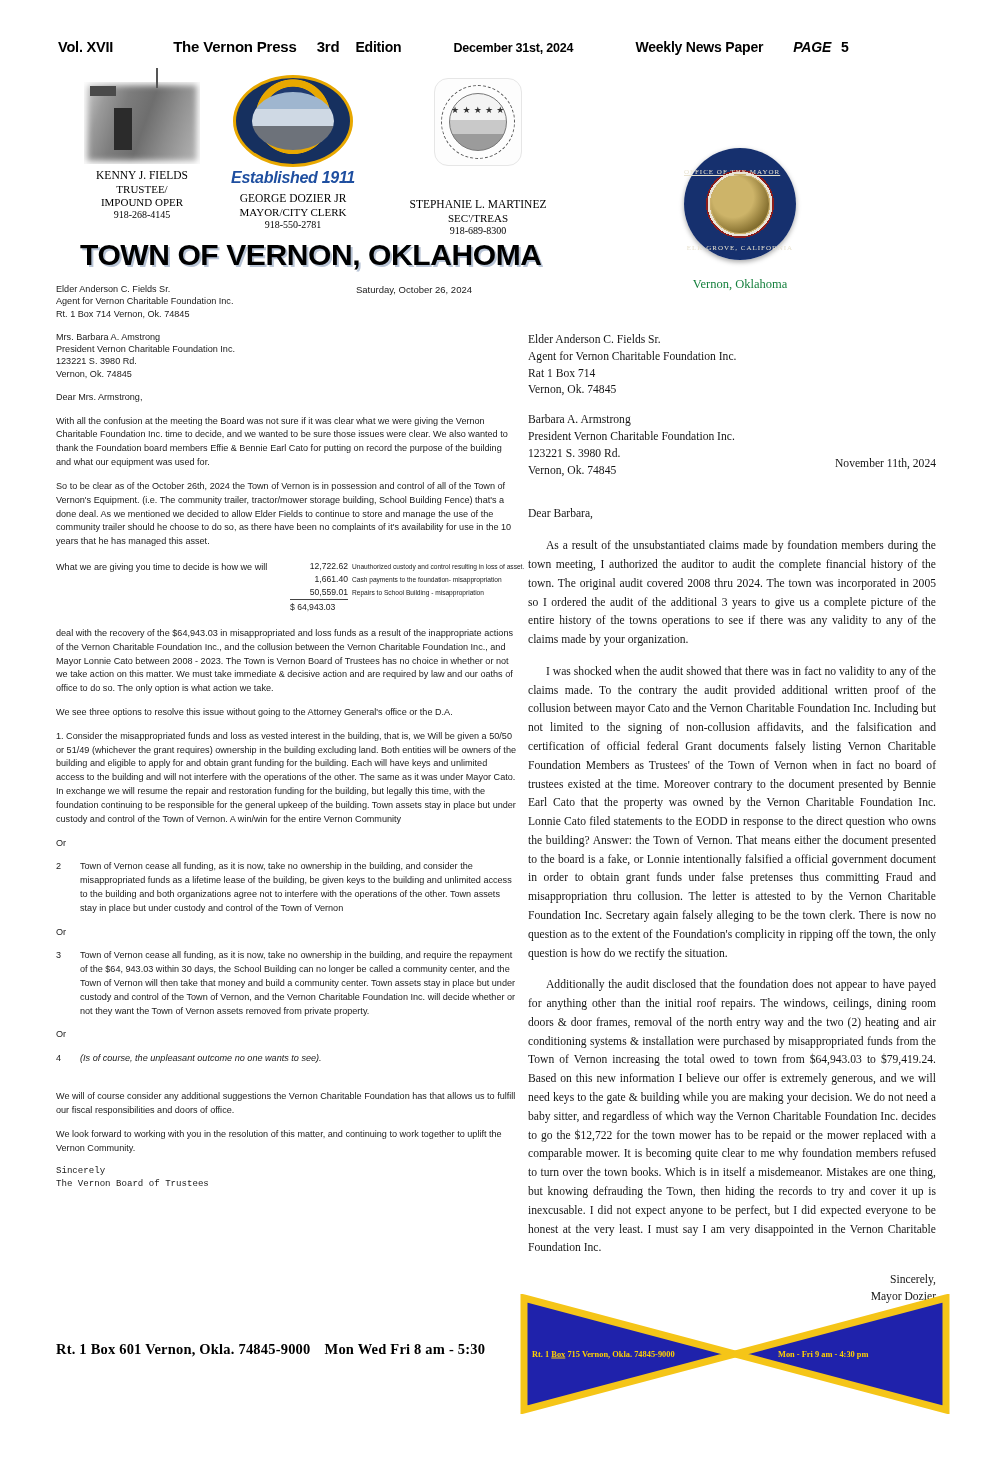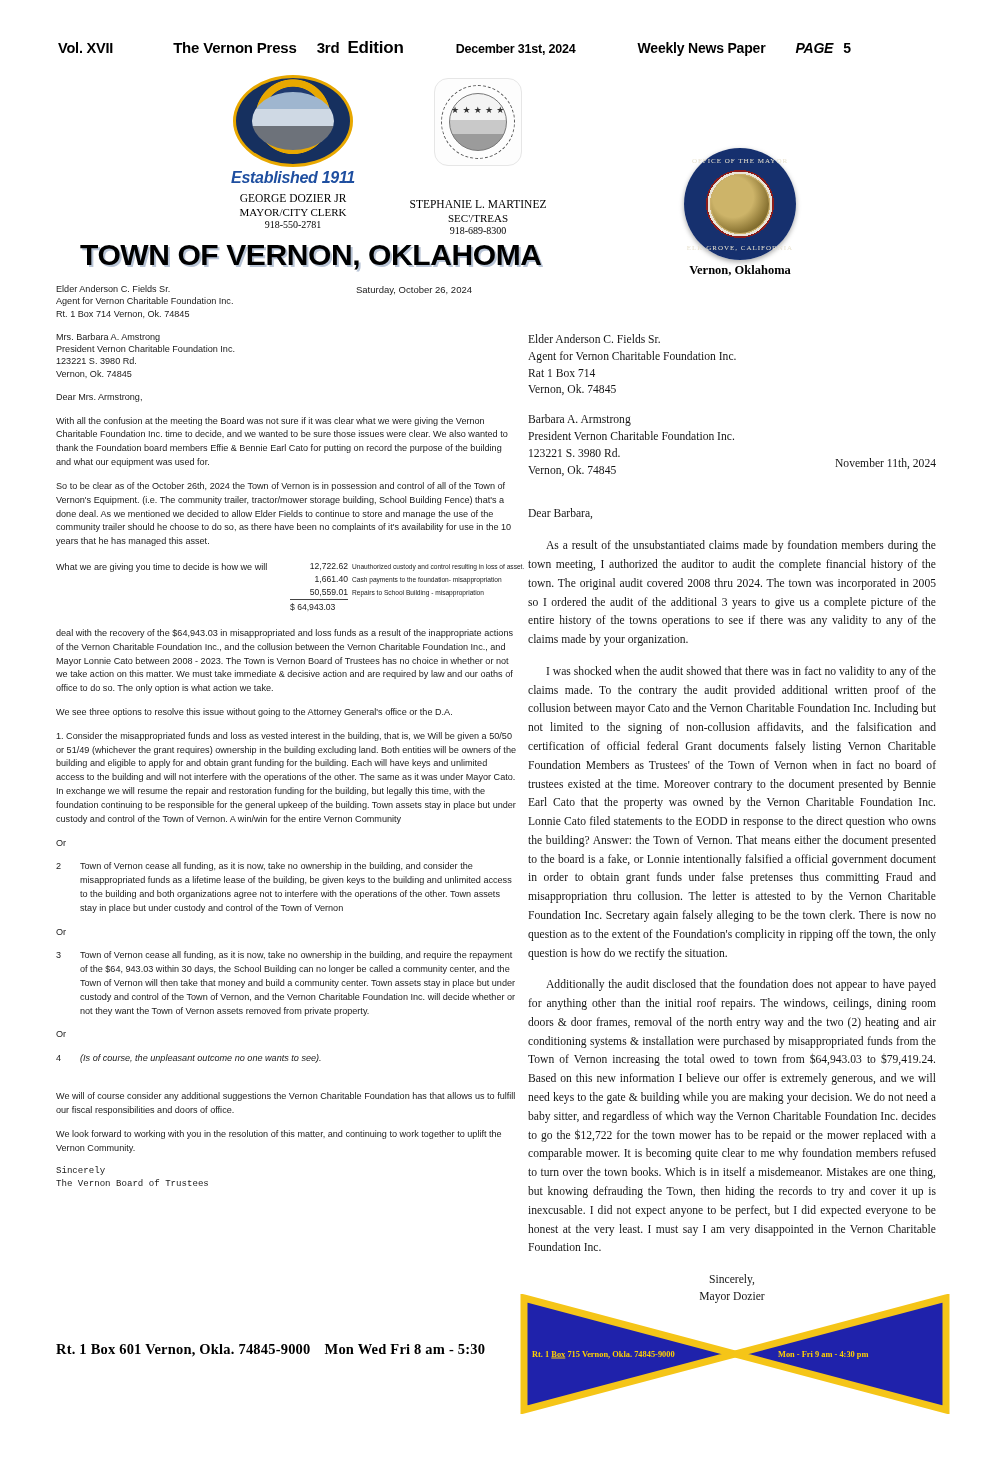--- a/index.html
+++ b/index.html
@@ -16,21 +16,21 @@
   
   .masthead {
     position:absolute; left:0; top:38px; width:1000px;
     display:flex; align-items:baseline;
     font-weight:bold; font-size:14.5px; letter-spacing:-0.2px;
   }
   .mh { white-space:nowrap; }
   .mh-vol { margin-left:58px;text-align:center; }
   .mh-title { margin-left:60px; font-size:15px; }
   .mh-ed-num { margin-left:20px; font-size:15px; }
-  .mh-ed-word { margin-left:8px; font-size:17px; }
+  .mh-ed-word { margin-left:16px; font-size:14px; }
   .mh-date { margin-left:52px; font-size:12.5px; }
   .mh-weekly { margin-left:62px; font-size:14px; }
   .mh-page { margin-left:30px; font-size:14px;font-style:italic; }
   .mh-pagenum { margin-left:10px; font-size:14px; }
 
   
   .logorow { position:absolute; left:0; top:70px; width:1000px; height:160px; }
   .logoblk { position:absolute; text-align:center; font-family:"Liberation Serif", serif; }
 
   .photo-bldg {
@@ -96,25 +96,25 @@
     box-shadow:0 2px 5px rgba(0,0,0,0.35);
   }
   .mayorseal .elk{
     position:absolute;left:27px;top:27px;width:58px;height:58px;border-radius:50%;
     background:radial-gradient(circle at 38% 38%, #cdb469 0 40%, #8a7433 70%, #4e4019 100%);
   }
   .mayorseal .ringtext{
     position:absolute;left:0;top:0;width:100%;height:100%;
     font-family:"Liberation Serif", serif; font-size:7px; color:#e8e2cf; letter-spacing:1px;
   }
-  .mayorseal .rt-top{ position:absolute; left:0; top:9px; width:100%; text-align:center; }
+  .mayorseal .rt-top{ position:absolute; left:0; top:20px; width:100%; text-align:left;text-decoration:underline; }
   .mayorseal .rt-bot{ position:absolute; left:0; bottom:8px; width:100%; text-align:center; }
   .mayorseal .town{
-    font-family:"Liberation Serif", serif; font-weight:bold; font-size:12.5px;
-    color:#000000; margin-top:3px;
+    font-family:"Liberation Serif", serif; font-weight:normal; font-size:12.5px;
+    color:#15803d; margin-top:17px;
   }
 
   
   .bigtitle {
     position:absolute; left:80px; top:238px;
     font-family:"Liberation Sans", sans-serif;
     font-weight:bold; font-size:30px; letter-spacing:-0.4px;
     text-shadow:2px 2px 0 #b8c4d6;
   }
 
@@ -149,21 +149,21 @@
     position:absolute; left:528px; top:332px; width:408px;
     font-family:"Liberation Serif", serif;
     font-size:11.6px; line-height:1.62; color:#151515;
     text-align:justify;
   }
   .colR p { margin:0 0 13px 0; }
   .colR .addr2 { text-align:left; line-height:1.45; margin-bottom:0; }
   .colR .indent { text-indent:18px; }
   .rdate { position:absolute; right:0; top:0; }
   .rel { position:relative; }
-  .sign { text-align:center; margin-top:12px; line-height:1.5; }
+  .sign { text-align:right; margin-top:12px; line-height:1.5; }
   .cc { margin-top:22px; margin-left:8px; }
 
   
   .footL {
     position:absolute; left:56px; top:1341px;
     font-family:"Liberation Serif", serif; font-weight:bold; font-size:14.5px;
     white-space:nowrap; letter-spacing:0.2px;
   }
   .footL .gap { display:inline-block; width:14px; }
 
@@ -191,20 +191,31 @@
     <span class="mh mh-ed-num">3rd</span>
     <span class="mh mh-ed-word">Edition</span>
     <span class="mh mh-date">December 31st, 2024</span>
     <span class="mh mh-weekly">Weekly News Paper</span>
     <span class="mh mh-page">PAGE</span>
     <span class="mh mh-pagenum">5</span>
   </div>
 
   <div class="logorow">
 
+    <div class="logoblk" style="left:47px; top:12px; width:190px;">
+      <div class="photo-bldg">
+          <span class="antenna"></span>
+        </div>
+      <div class="cap">
+        <div class="nm">KENNY J. FIELDS</div>
+        <div>TRUSTEE/</div>
+        <div>IMPOUND OPER</div>
+        <div class="ph">918-268-4145</div>
+      </div>
+    </div>
 
     <div class="logoblk" style="left:198px; top:5px; width:190px;">
       <div class="seal-city">
           <div class="inner"></div>
         </div>
       <div class="est1911">Established 1911</div>
       <div class="cap">
         <div class="nm">GEORGE DOZIER JR</div>
         <div>MAYOR/CITY CLERK</div>
         <div class="ph">918-550-2781</div>

